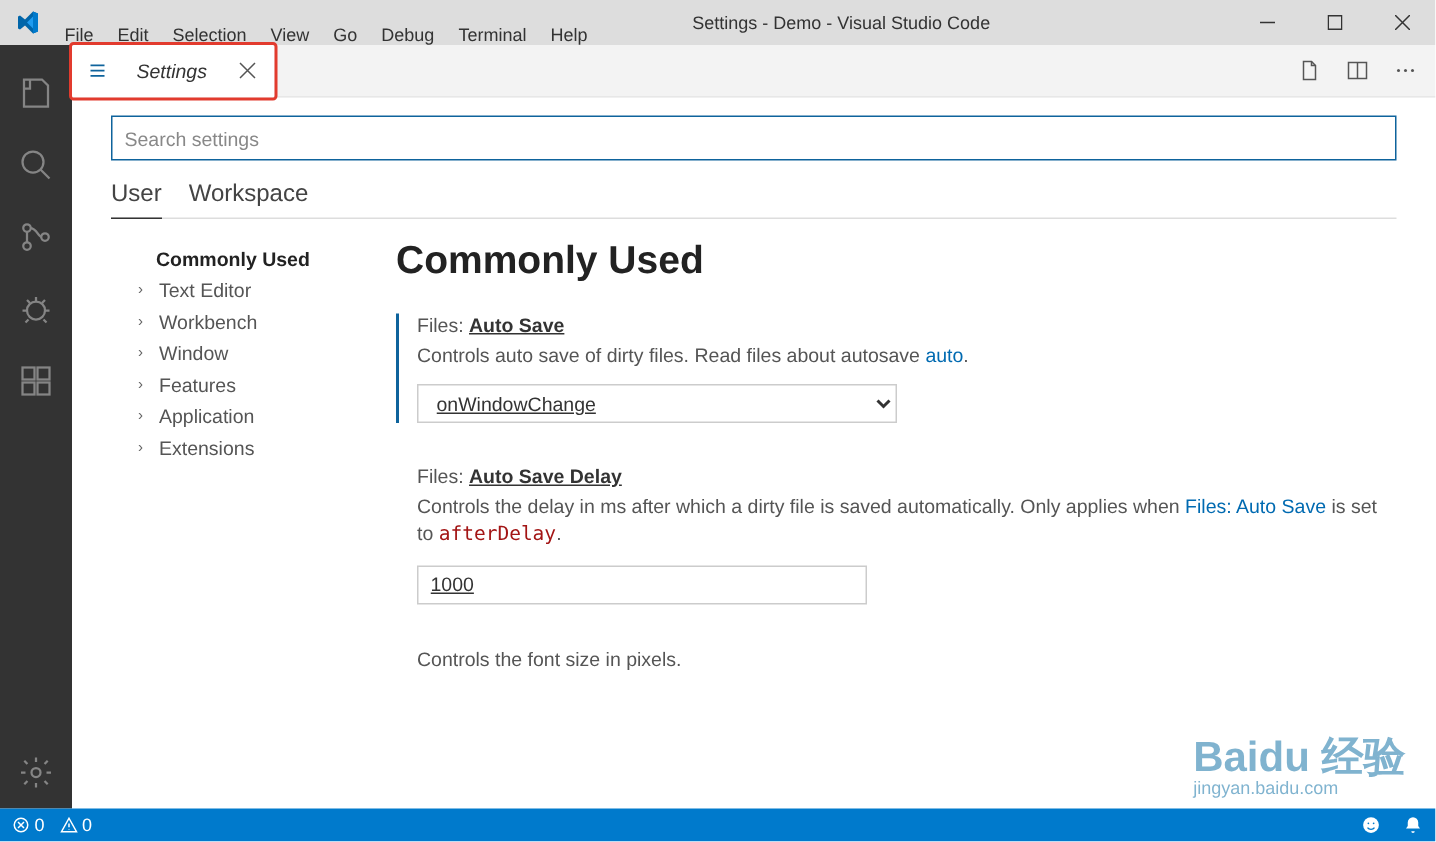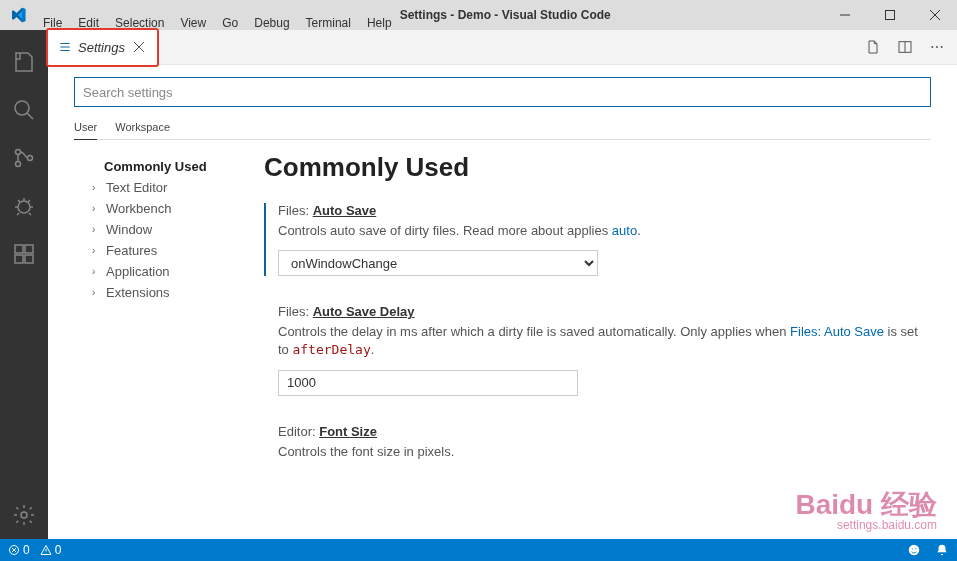--- a/index.html
+++ b/index.html
@@ -1,62 +1,62 @@
 <!DOCTYPE html>
 <html><head>
 <meta charset="utf-8">
 <style>
 * { margin: 0; padding: 0; box-sizing: border-box; font-family: "Segoe UI", -apple-system, sans-serif; }
 body { width: 957px; height: 561px; overflow: hidden; background: #fff; display: flex; flex-direction: column; }
 .titlebar { height: 30px; background: #dddddd; display: flex; align-items: center; font-size: 12px; color: #333; }
 .titlebar .vscode-icon { width: 35px; display: flex; align-items: center; justify-content: center; }
 .titlebar .menu-item { padding: 0 8px; height: 100%; display: flex; align-items: center; cursor: pointer; margin-top: 16px; }
-.titlebar .title-text { flex: 1; padding-right: 100px; font-weight: bold; }
+.titlebar .title-text { flex: 1; text-align: center; padding-right: 100px; }
 .titlebar .win-controls { display: flex; height: 100%; }
 .titlebar .win-btn { width: 45px; display: flex; align-items: center; justify-content: center; cursor: pointer; }
 .main-row { flex: 1; display: flex; min-height: 0; }
 .activity-bar { width: 48px; background: #333333; display: flex; flex-direction: column; align-items: center; padding-top: 8px; }
 .activity-bar .act-icon { width: 48px; height: 48px; display: flex; align-items: center; justify-content: center; color: #858585; cursor: pointer; }
 .activity-bar .spacer { flex: 1; }
 .editor-col { flex: 1; display: flex; flex-direction: column; background: #fff; min-width: 0; }
 .tab-row { height: 35px; background: #f3f3f3; display: flex; align-items: center; border-bottom: 1px solid #e7e7e7; }
-.tab { height: 35px; background: #ffffff; display: flex; align-items: center; padding: 0 10px; gap: 6px; font-size: 13px; color: #333; font-style: italic; position: relative; }
+.tab { height: 35px; background: #ffffff; display: flex; align-items: center; padding: 0 10px; gap: 19px; font-size: 13px; color: #333; font-style: italic; position: relative; }
 .tab .tab-icon { color: #888; }
 .tab .tab-close { color: #555; cursor: pointer; padding: 2px; }
 .tab-highlight { position: absolute; inset: -2px; border: 2px solid #e23b2e; border-radius: 3px; pointer-events: none; }
 .tab-row .right-icons { margin-left: auto; display: flex; gap: 16px; padding-right: 12px; color: #555; }
 .tab-row .right-icons span { cursor: pointer; }
 .settings-body { flex: 1; display: flex; flex-direction: column; padding: 12px 26px 0 26px; overflow: hidden; min-height: 0; }
 .search-wrap { border: 1px solid #0e639c; height: 30px; display: flex; align-items: center; padding: 0 8px; }
 .search-wrap input { border: none; outline: none; width: 100%; font-size: 13px; color: #b91c1c; }
 .search-wrap input::placeholder { color: #888; }
-.scope-tabs { display: flex; gap: 18px; margin-top: 14px; font-size: 11px; color: #444; border-bottom: 1px solid #ddd; }
+.scope-tabs { display: flex; gap: 18px; margin-top: 14px; font-size: 16px; color: #444; border-bottom: 1px solid #ddd; }
 .scope-tabs .scope { padding-bottom: 6px; cursor: pointer; }
 .scope-tabs .scope.active { border-bottom: 1px solid #333; margin-bottom: -1px; }
 .settings-content { flex: 1; display: flex; margin-top: 12px; overflow: hidden; min-height: 0; }
 .toc { width: 160px; padding-top: 4px; font-size: 13px; }
 .toc .toc-item { display: flex; align-items: center; gap: 4px; padding: 3px 0 3px 18px; color: #555; cursor: pointer; }
 .toc .toc-item.active { font-weight: 700; color: #222; padding-left: 30px; }
 .toc .chev { font-size: 10px; color: #666; width: 10px; display: inline-block; }
 .details { flex: 1; padding-left: 30px; overflow-y: auto; }
 .details h1 { font-size: 26px; font-weight: 600; color: #222; margin-bottom: 20px; }
 .setting { position: relative; padding-left: 14px; margin-bottom: 28px; }
 .setting.active::before { content: ""; position: absolute; left: 0; top: 0; bottom: 0; width: 2px; background: #0e639c; }
 .setting .label { font-size: 13px; color: #333; }
 .setting .label .cat { color: #555; }
 .setting .label .name { font-weight: 600; text-decoration: underline; }
 .setting .desc { font-size: 13px; color: #555; margin-top: 4px; line-height: 1.4; }
 .setting .desc a { color: #006ab1; text-decoration: none; cursor: pointer; }
 .setting .desc code { font-family: Consolas, monospace; color: #a31515; }
-.setting select, .setting input[type="text"] { margin-top: 10px; width: 300px; height: 26px; border: 1px solid #ccc; padding: 0 8px; font-size: 13px; color: #333; background: #fff; }
+.setting select, .setting input[type="text"] { margin-top: 10px; width: 300px; height: 26px; border: 1px solid #ccc; padding: 0 8px; font-size: 13px; color: #333; background: #fff; text-decoration: underline; }
 .setting select { width: 320px; }
 .statusbar { height: 22px; background: #007acc; color: #fff; display: flex; align-items: center; font-size: 12px; padding: 0 8px; }
 .statusbar .sb-item { display: flex; align-items: center; gap: 3px; margin-right: 10px; cursor: pointer; }
 .statusbar .sb-right { margin-left: auto; display: flex; gap: 14px; }
-.watermark { position: absolute; right: 20px; bottom: 30px; color: #be185d; font-size: 28px; font-weight: 700; opacity: 0.5; pointer-events: none; text-align: right; line-height: 1; }
+.watermark { position: absolute; right: 20px; bottom: 30px; color: #0369a1; font-size: 28px; font-weight: 700; opacity: 0.5; pointer-events: none; text-align: left; line-height: 1; }
 .watermark .sub { font-size: 12px; font-weight: 400; }
 svg { display: block; }
 </style>
 </head>
 <body>
 
 <div class="titlebar">
   <div class="vscode-icon">
     <svg width="16" height="16" viewBox="0 0 24 24">
         <path fill="#0065A9" d="M23 3l-5-2-8 8-5-4-2 1v12l2 1 5-4 8 8 5-2V3z"></path>
@@ -215,34 +215,33 @@
               <span class="chev">›</span>
               <span>Extensions</span>
             </div>
         </div>
 
         <div class="details">
           <h1>Commonly Used</h1>
 
           <div class="setting active">
             <div class="label"><span class="cat">Files: </span><span class="name">Auto Save</span></div>
-            <div class="desc"><span>Controls auto save of dirty files. Read more about applies </span><a>auto</a><span>.</span></div>
+            <div class="desc"><span>Controls auto save of dirty files. Read files about autosave </span><a>auto</a><span>.</span></div>
             <select>
               <option>onWindowChange</option>
             </select>
           </div>
 
           <div class="setting">
             <div class="label"><span class="cat">Files: </span><span class="name">Auto Save Delay</span></div>
             <div class="desc"><span>Controls the delay in ms after which a dirty file is saved automatically. Only applies when </span><a>Files: Auto Save</a><span> is set to </span><code>afterDelay</code><span>.</span></div>
             <input type="text" value="1000" style="">
           </div>
 
           <div class="setting">
-            <div class="label"><span class="cat">Editor: </span><span class="name">Font Size</span></div>
             <div class="desc">Controls the font size in pixels.</div>
           </div>
         </div>
       </div>
     </div>
   </div>
 </div>
 
 <div class="statusbar">
   <div class="sb-item">
@@ -275,14 +274,14 @@
     <span>
         <svg width="14" height="14" viewBox="0 0 24 24" fill="#fff">
           <path d="M12 3a6 6 0 00-6 6v4l-2 3h16l-2-3V9a6 6 0 00-6-6zM10 19a2 2 0 004 0"></path>
         </svg>
       </span>
   </div>
 </div>
 
 <div class="watermark">
   <div>Baidu 经验</div>
-  <div class="sub">settings.baidu.com</div>
+  <div class="sub">jingyan.baidu.com</div>
 </div>
 
 </body></html>

